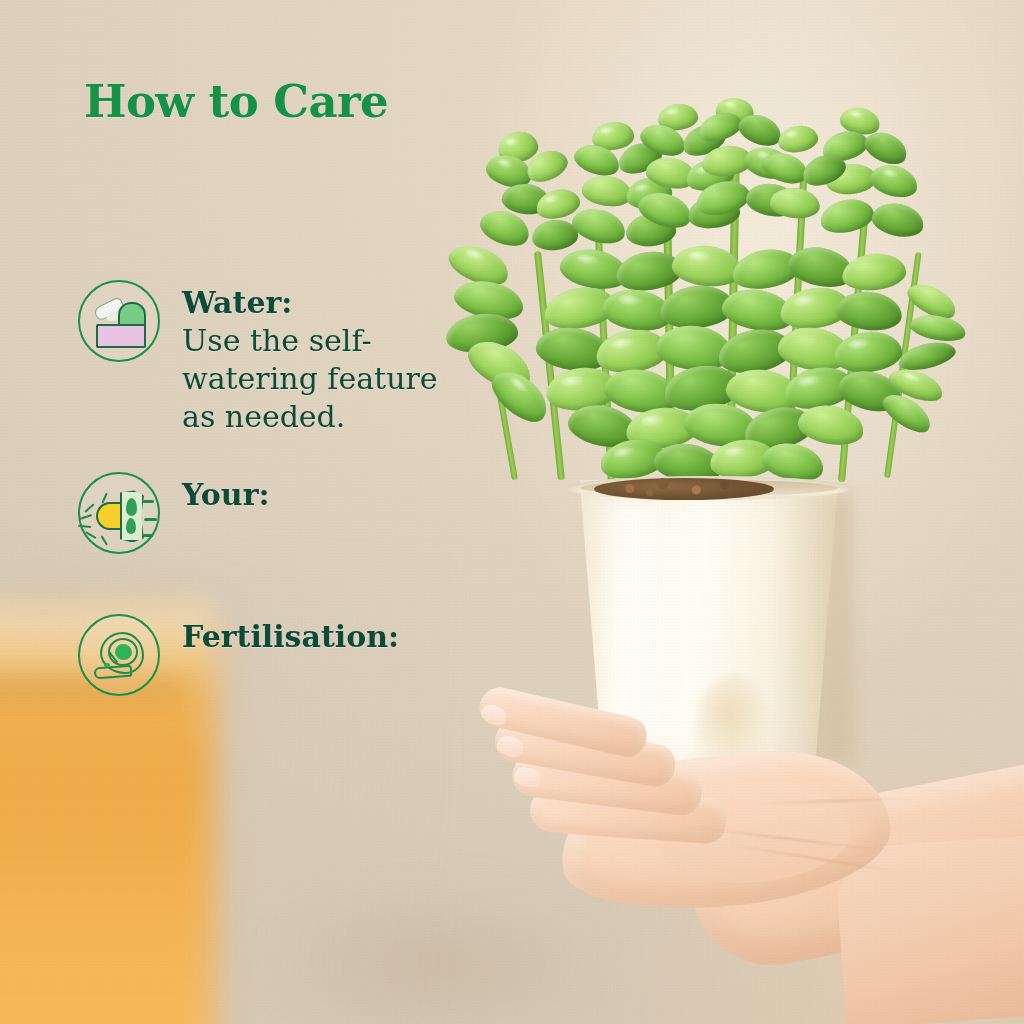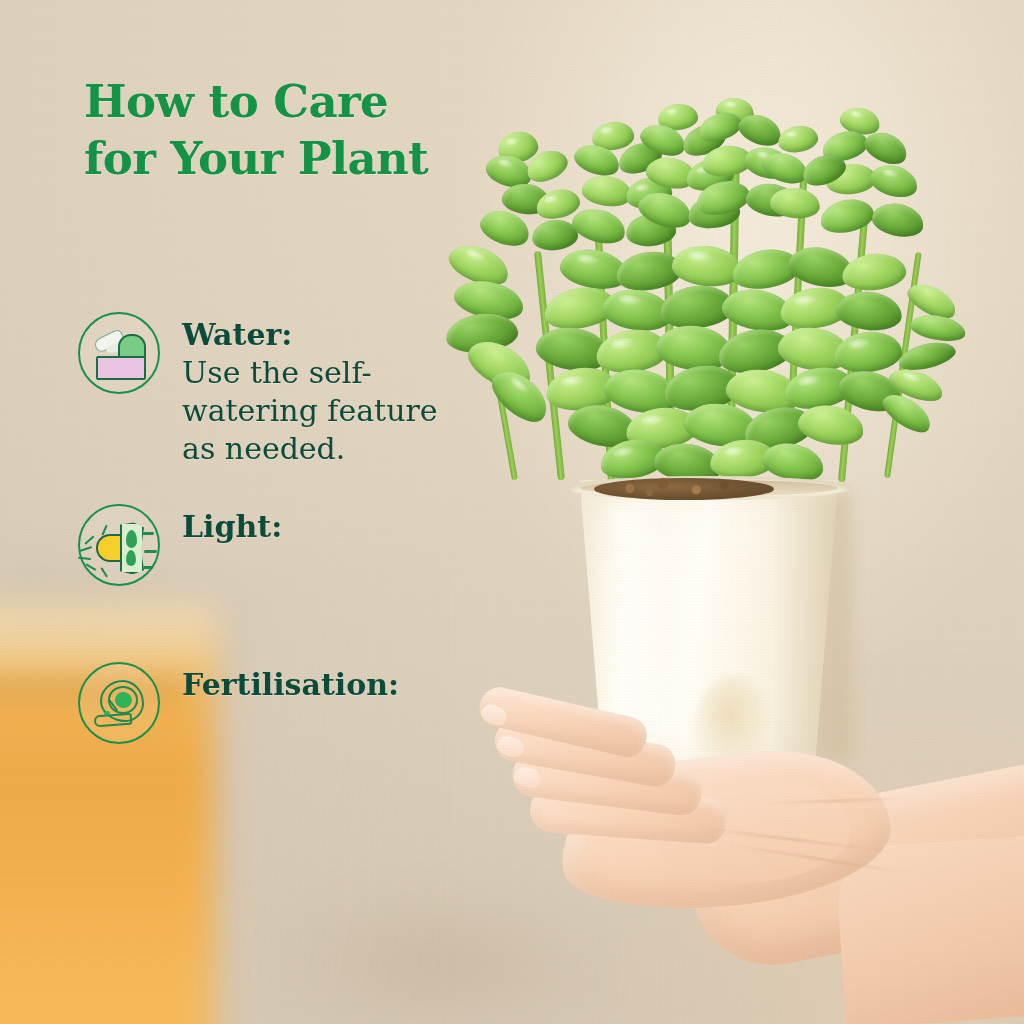--- a/index.html
+++ b/index.html
@@ -289,24 +289,24 @@
     color:#149246;
     font-family:"DejaVu Serif", serif;
     font-weight:700;
     font-size:45px;
     line-height:1.26;
     letter-spacing:-.6px;
     text-shadow:0 1px 0 rgba(255,255,255,.35);
   }
 
   .care-list { position:absolute; left:0; top:272px; width:470px; }
-  .care-item { position:relative; display:flex; align-items:flex-start;margin-top:32px; }
+  .care-item { position:relative; display:flex; align-items:flex-start; }
   .care-item.water { margin-left:0; }
   .care-item.light { margin-top:36px; }
-  .care-item.fert  { margin-top:76px; }
+  .care-item.fert  { margin-top:60px; }
 
   .icon-circle {
     flex:0 0 auto;
     width:82px; height:82px;
     margin-left:78px;
     border:2.2px solid #17914a;
     border-radius:50%;
     position:relative;
     background:rgba(255,252,244,.10);
   }
@@ -590,21 +590,20 @@
       <div class="creaseline crease-3"></div>
     </div>
   </div>
 
   <div class="bg-grain"></div>
 
   <div class="panel">
 
     <div class="title">
       <span>How to Care</span><br>
-      <span>for Your Plant</span>
     </div>
 
     <div class="care-list">
 
       <div class="care-item water">
         <div class="icon-circle">
           <div class="ic-water-spout"></div>
           <div class="ic-water-spout2"></div>
           <div class="ic-water-cactus"></div>
           <div class="ic-water-box"></div>
@@ -625,21 +624,21 @@
           <div class="ic-ray" style="left:16px; top:70px; width:11px; transform:rotate(58deg);"></div>
           <div class="ic-ray" style="left:62px; top:26px; width:12px; transform:rotate(0deg);"></div>
           <div class="ic-ray" style="left:64px; top:44px; width:13px; transform:rotate(0deg);"></div>
           <div class="ic-ray" style="left:62px; top:60px; width:11px; transform:rotate(0deg);"></div>
           <div class="ic-sun"></div>
           <div class="ic-leafpanel"></div>
           <div class="ic-leafpanel-inner"></div>
           <div class="ic-leafpanel-inner2"></div>
         </div>
         <div class="care-text">
-          <span class="care-label">Light:</span>
+          <span class="care-label">Your:</span>
         </div>
       </div>
 
       <div class="care-item fert">
         <div class="icon-circle">
           <div class="ic-fert-outer"></div>
           <div class="ic-fert-mid"></div>
           <div class="ic-fert-core"></div>
           <div class="ic-fert-handle"></div>
           <div class="ic-fert-trowel"></div>

